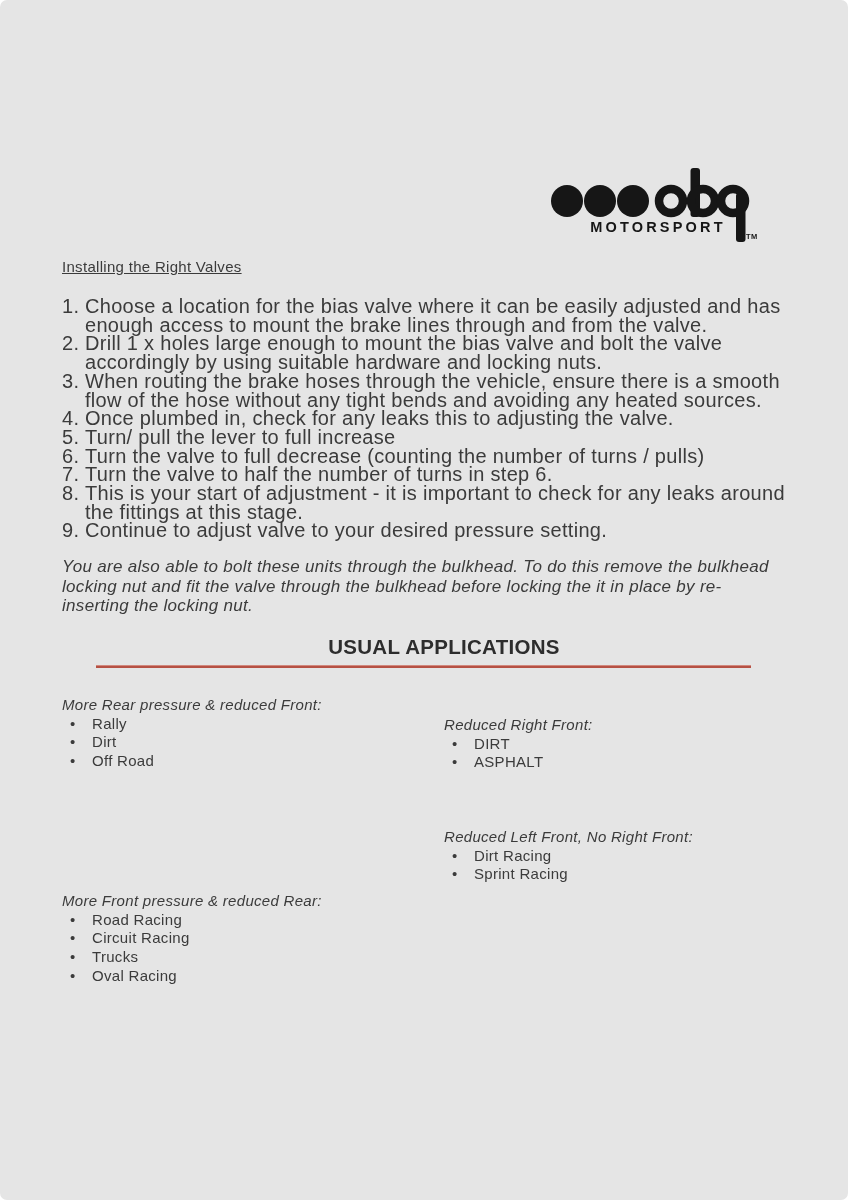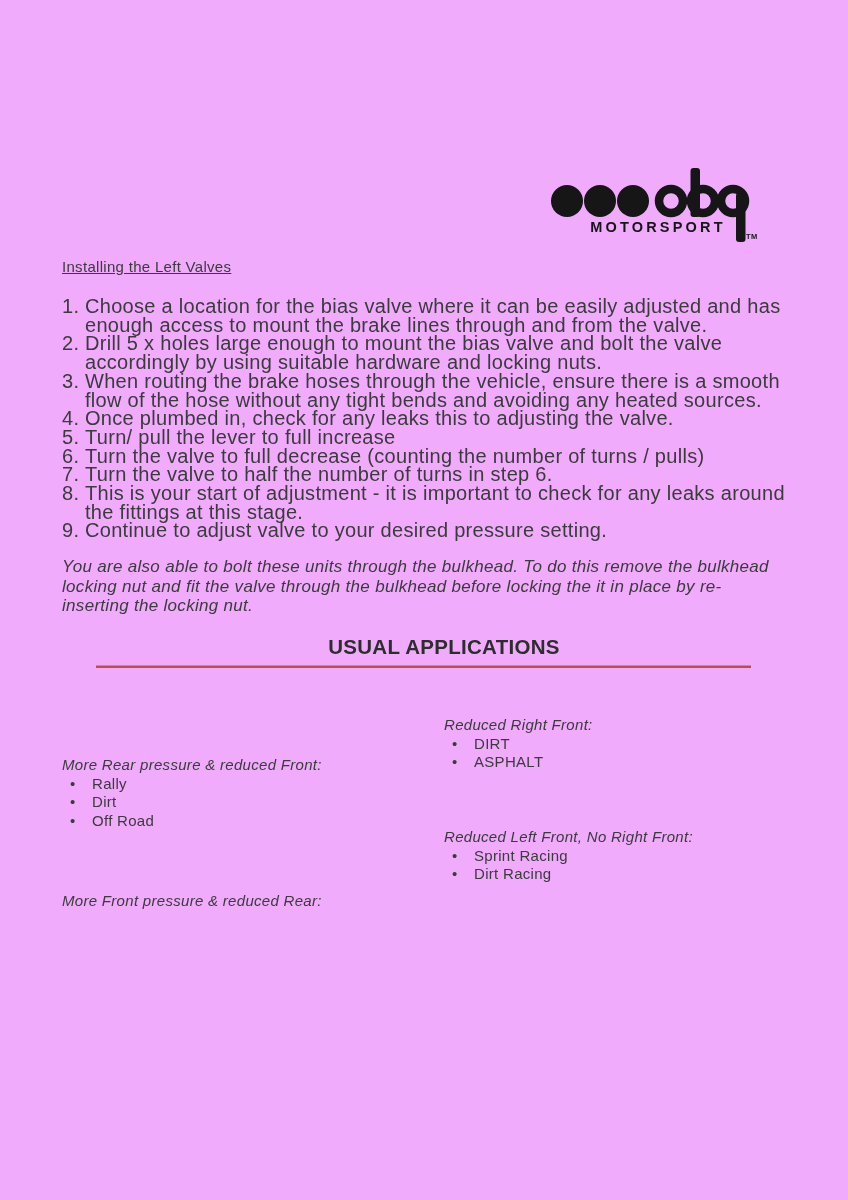--- a/index.html
+++ b/index.html
@@ -4,21 +4,21 @@
 <style>
   * { margin: 0; padding: 0; box-sizing: border-box; }
   html, body { background: #ffffff; }
   body {
     width: 848px; height: 1200px;
     font-family: "Liberation Sans", sans-serif;
     color: #3b3b3b;
     position: relative;
     overflow: hidden;
   }
-  .page { position: absolute; inset: 0; background: #f0abfc; }
+  .page { position: absolute; inset: 0; background: #e5e5e5; border-radius: 7px; }
 
   
   .logo { position: absolute; left: 550px; top: 168px; width: 210px; height: 78px; }
 
   
   .install-heading {
     position: absolute; left: 62px; top: 258px;
     font-size: 15px; letter-spacing: 0.3px;
     text-decoration: underline;
     color: #3b3b3b;
@@ -65,21 +65,21 @@
 
   
   .group { position: absolute; font-size: 15px; line-height: 18.7px; letter-spacing: 0.3px; }
   .group .group-title { font-style: italic; }
   .group ul { list-style: none; }
   .group ul li { position: relative; padding-left: 30px; }
   .group ul li::before {
     content: "\2022";
     position: absolute; left: 8px; top: 0;
   }
-  .group-1 { left: 62px; top: 756px; width: 380px; }
+  .group-1 { left: 62px; top: 696px; width: 380px; }
   .group-2 { left: 444px; top: 716px; width: 340px; }
   .group-3 { left: 62px; top: 849px; width: 380px; margin-top: 43px; }
   .group-4 { left: 444px; top: 828px; width: 340px; }
 </style>
 </head>
 <body>
 
 <div class="page">
 
   <div class="logo">
@@ -95,25 +95,25 @@
       <rect x="140.5" y="0" width="9.5" height="49" rx="3" fill="#161616"></rect>
       <circle cx="153" cy="33" r="12" fill="none" stroke="#161616" stroke-width="8.5"></circle>
 
       <circle cx="183" cy="33" r="12" fill="none" stroke="#161616" stroke-width="8.5"></circle>
       <rect x="186" y="25" width="9.5" height="49" rx="3" fill="#161616"></rect>
       <text x="108" y="64" text-anchor="middle" font-family="Liberation Sans, sans-serif" font-size="14.5" font-weight="bold" letter-spacing="3.2" fill="#161616">MOTORSPORT</text>
       <text x="196" y="71" font-family="Liberation Sans, sans-serif" font-size="7.5" font-weight="bold" letter-spacing="0.5" fill="#161616">TM</text>
     </svg>
   </div>
 
-  <div class="install-heading">Installing the Left Valves</div>
+  <div class="install-heading">Installing the Right Valves</div>
 
   <ol class="steps">
     <li>Choose a location for the bias valve where it can be easily adjusted and has enough access to mount the brake lines through and from the valve.</li>
-    <li>Drill 5 x holes large enough to mount the bias valve and bolt the valve accordingly by using suitable hardware and locking nuts.</li>
+    <li>Drill 1 x holes large enough to mount the bias valve and bolt the valve accordingly by using suitable hardware and locking nuts.</li>
     <li>When routing the brake hoses through the vehicle, ensure there is a smooth flow of the hose without any tight bends and avoiding any heated sources.</li>
     <li>Once plumbed in, check for any leaks this to adjusting the valve.</li>
     <li>Turn/ pull the lever to full increase</li>
     <li>Turn the valve to full decrease (counting the number of turns / pulls)</li>
     <li>Turn the valve to half the number of turns in step 6.</li>
     <li>This is your start of adjustment - it is important to check for any leaks around the fittings at this stage.</li>
     <li>Continue to adjust valve to your desired pressure setting.</li>
   </ol>
 
   <p class="note">You are also able to bolt these units through the bulkhead. To do this remove the bulkhead locking nut and fit the valve through the bulkhead before locking the it in place by re-inserting the locking nut.</p>
@@ -133,23 +133,29 @@
   <div class="group group-2">
     <div class="group-title">Reduced Right Front:</div>
     <ul>
       <li>DIRT</li>
       <li>ASPHALT</li>
     </ul>
   </div>
 
   <div class="group group-3">
     <div class="group-title">More Front pressure &amp; reduced Rear:</div>
+    <ul>
+      <li>Road Racing</li>
+      <li>Circuit Racing</li>
+      <li>Trucks</li>
+      <li>Oval Racing</li>
+    </ul>
   </div>
 
   <div class="group group-4">
     <div class="group-title">Reduced Left Front, No Right Front:</div>
     <ul>
+      <li>Dirt Racing</li>
       <li>Sprint Racing</li>
-      <li>Dirt Racing</li>
     </ul>
   </div>
 
 </div>
 
 </body></html>

